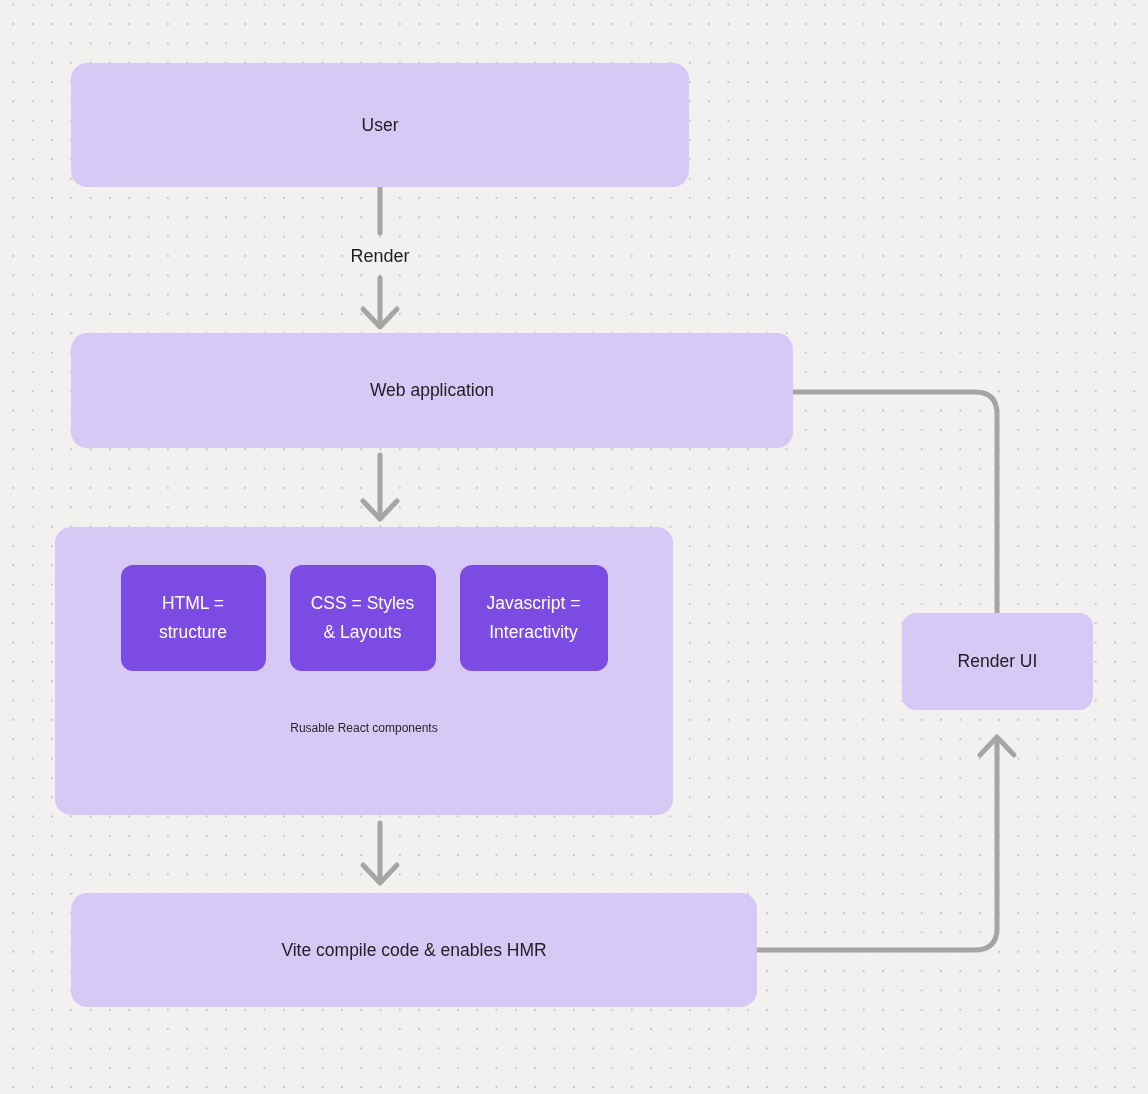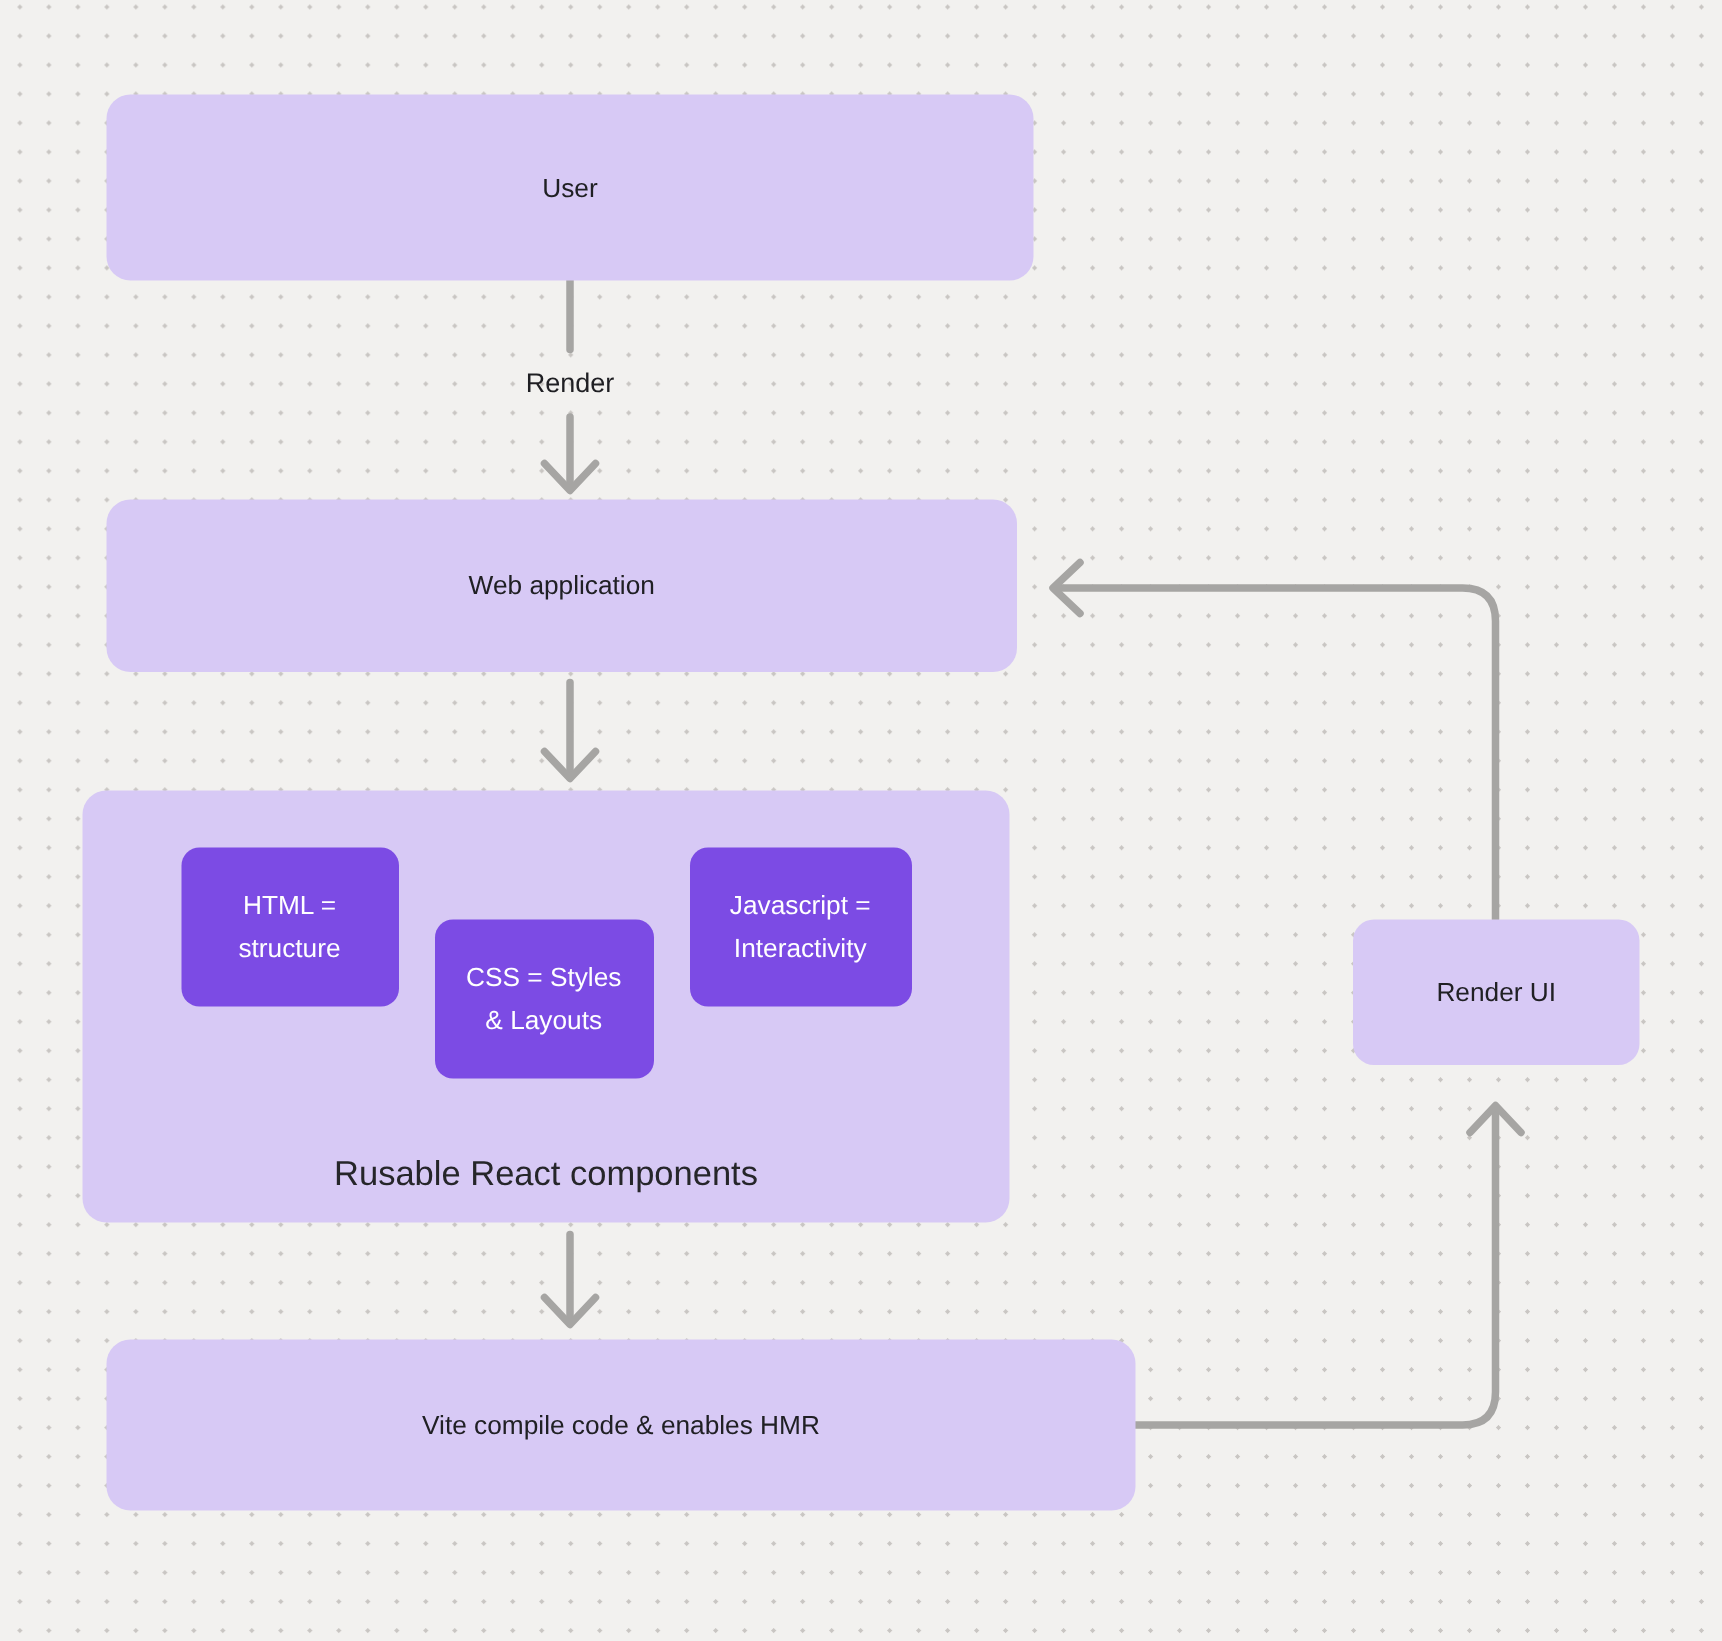--- a/index.html
+++ b/index.html
@@ -42,21 +42,21 @@
     z-index: 2;
     box-sizing: border-box;
   }
   .node-label {
     font-size: 17.5px;
     line-height: 1.3;
     color: #202024;
     text-align: center;
   }
   .node-user          { left: 71px;  top: 63px;  width: 618px; height: 124px; }
-  .node-web           { left: 71px;  top: 333px; width: 607px; height: 115px; }
+  .node-web           { left: 71px;  top: 333px; width: 722px; height: 115px; }
   .node-components    { left: 55px;  top: 527px; width: 618px; height: 288px;
                         flex-direction: column; justify-content: flex-start; }
   .node-vite          { left: 71px;  top: 893px; width: 686px; height: 114px; }
   .node-render-ui     { left: 902px; top: 613px; width: 191px; height: 97px; border-radius: 14px; }
 
   .chips-row {
     display: flex;
     gap: 24px;
     margin-top: 38px;
     align-items: stretch;
@@ -65,33 +65,33 @@
   .chip {
     background: #7c4be4;
     border-radius: 12px;
     height: 106px;
     display: flex;
     align-items: center;
     justify-content: center;
     box-sizing: border-box;
   }
   .chip-html { width: 145px; }
-  .chip-css  { width: 146px; margin-top: 48px; }
+  .chip-css  { width: 146px; }
   .chip-js   { width: 148px; }
   .chip-label {
     color: #ffffff;
     font-size: 17.5px;
     font-weight: 500;
     line-height: 29px;
     text-align: center;
     white-space: pre-line;
   }
   .container-caption {
     margin-top: 50px;
-    font-size: 23px;
+    font-size: 12px;
     color: #26262a;
     text-align: center;
   }
   .edge-label {
     position: absolute;
     left: 380px;
     top: 256px;
     transform: translate(-50%, -50%);
     font-size: 18px;
     color: #1f1f23;

